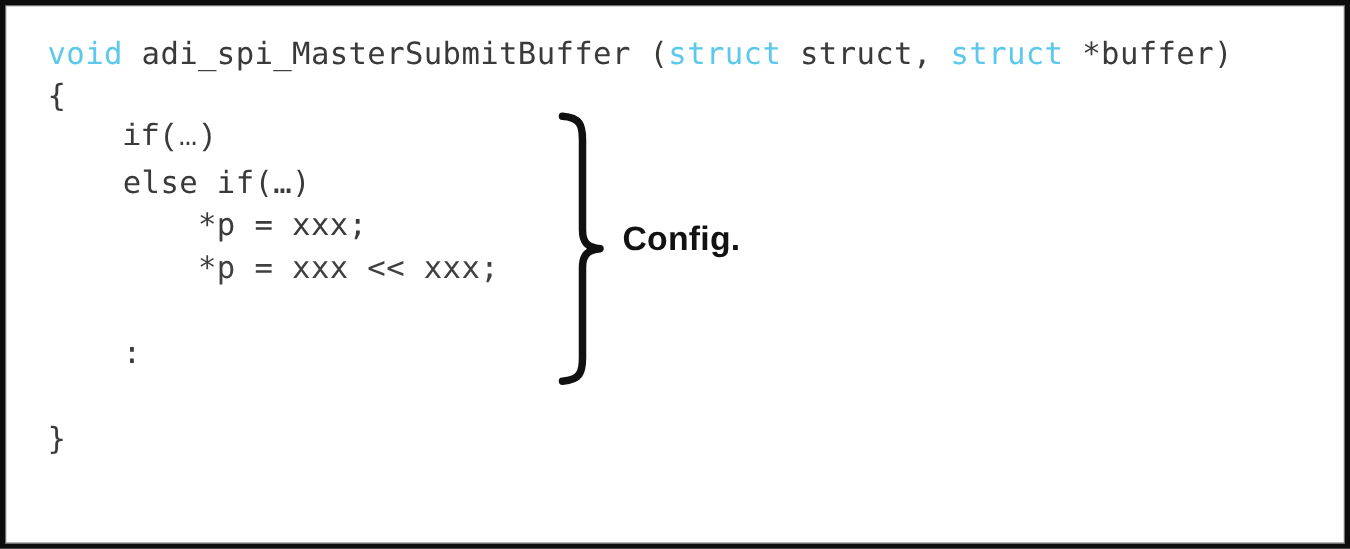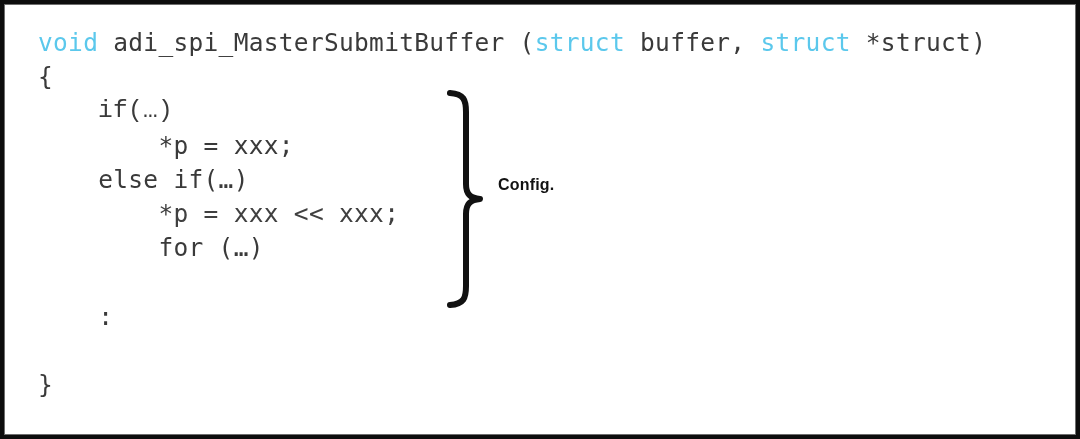--- a/index.html
+++ b/index.html
@@ -60,40 +60,39 @@
     top: 0;
     width: 44px;
     height: 222px;
   }
 
   #config-label {
     position: absolute;
     left: 54px;
     top: 88px;
     font-family: "Liberation Sans", sans-serif;
-    font-size: 16px;
+    font-size: 27px;
     font-weight: bold;
     color: #121212;
     letter-spacing: 0.2px;
     white-space: nowrap;
   }
 </style>
 </head>
 <body>
 
 <div id="figure-frame">
 
   <div id="code-block">
-      <div class="code-line" id="line-1" style="color: rgb(58, 58, 58);"><span class="kw" style="color: rgb(91, 200, 236);">void</span><span> adi_spi_MasterSubmitBuffer (</span><span class="kw" style="color: rgb(91, 200, 236);">struct</span><span> buffer, </span><span class="kw" style="color: rgb(91, 200, 236);">struct</span><span> *struct)</span></div>
+      <div class="code-line" id="line-1" style="color: rgb(58, 58, 58);"><span class="kw" style="color: rgb(91, 200, 236);">void</span><span> adi_spi_MasterSubmitBuffer (</span><span class="kw" style="color: rgb(91, 200, 236);">struct</span><span> struct, </span><span class="kw" style="color: rgb(91, 200, 236);">struct</span><span> *buffer)</span></div>
       <div class="code-line" id="line-2" style="color: rgb(58, 58, 58);"><span>{</span></div>
       <div class="code-line" id="line-3" style="color: rgb(58, 58, 58); font-family: Liberation Mono, monospace;"><span>    if(…)</span></div>
+      <div class="code-line" id="line-5" style="color: rgb(58, 58, 58);"><span>    else if(…)</span></div>
       <div class="code-line" id="line-4" style="color: rgb(58, 58, 58);"><span>        *p = xxx;</span></div>
-      <div class="code-line" id="line-5" style="color: rgb(58, 58, 58);"><span>    else if(…)</span></div>
       <div class="code-line" id="line-6" style="color: #404040;"><span>        *p = xxx &lt;&lt; xxx;</span></div>
-      <div class="code-line" id="line-7" style="color: rgb(58, 58, 58);"><span>        for (…)</span></div>
       <div class="code-line" id="line-8" style="color: rgb(58, 58, 58);"><span> </span></div>
       <div class="code-line" id="line-9" style="color: rgb(58, 58, 58);"><span>    :</span></div>
       <div class="code-line" id="line-10" style="color: rgb(58, 58, 58);"><span> </span></div>
       <div class="code-line" id="line-12" style="color: rgb(58, 58, 58);"><span>}</span></div>
     </div>
 
   <div id="config-annotation">
     <svg id="config-brace" viewBox="0 0 44 222" aria-hidden="true">
       <path d="M 6 5
                C 20 6, 22 12, 22 24

